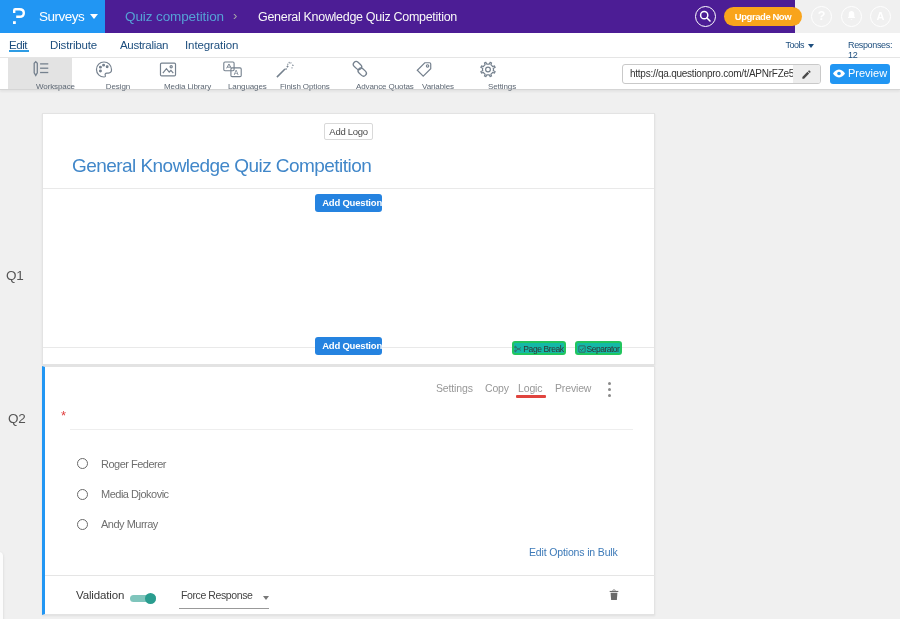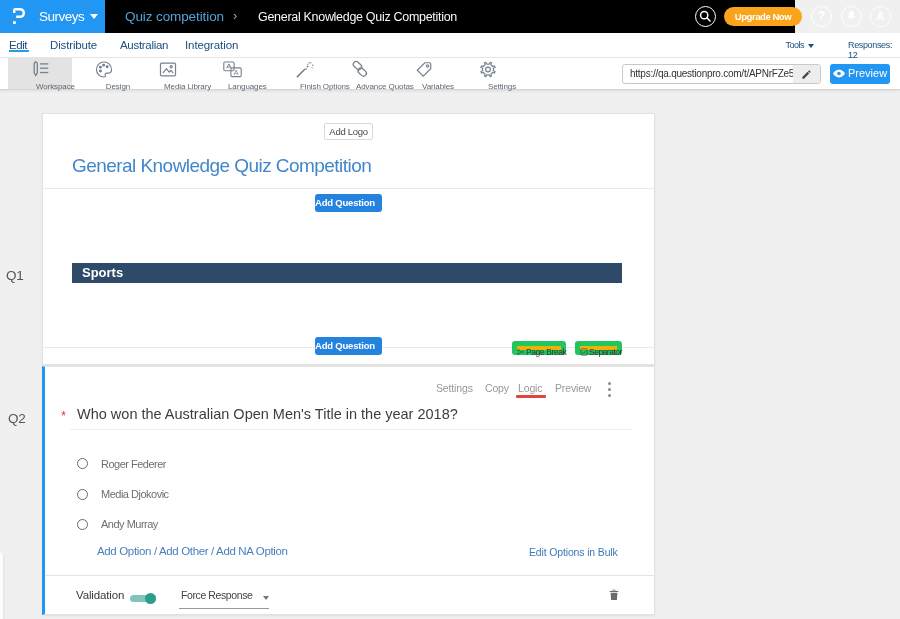--- a/index.html
+++ b/index.html
@@ -1,20 +1,20 @@
 <!DOCTYPE html>
 <html><head>
 <meta charset="utf-8">
 <style>
 * { margin:0; padding:0; box-sizing:border-box; }
 html,body { width:900px; height:619px; overflow:hidden; font-family:"Liberation Sans", sans-serif; }
 #stage { position:relative; width:900px; height:619px; background:#f0f0f0; }
 
 
-#topbar { position:absolute; left:0; top:0; width:795px; height:33px; background:#000000; }
+#topbar { position:absolute; left:0; top:0; width:795px; height:33px; background:#4c1d95; }
 #logoarea { position:absolute; left:0; top:0; width:105px; height:33px; background:#2196f3; }
 #surveys { position:absolute; left:39px; top:9px; color:#fff; font-size:13.5px; letter-spacing:-0.5px; }
 #caret1 { position:absolute; left:90px; top:14px; width:0; height:0; border-left:4.5px solid transparent; border-right:4.5px solid transparent; border-top:5px solid #fff; }
 #crumb1 { position:absolute; left:125px; top:9px; color:#55a1d6; font-size:13.5px; letter-spacing:-0.1px; }
 #chev { position:absolute; left:233px; top:8px; color:#a8a8a8; font-size:13px; }
 #crumb2 { position:absolute; left:258px; top:10px; color:#f8f8f8; font-size:12.5px; letter-spacing:-0.3px; }
 .circbtn { position:absolute; top:6px; width:21px; height:21px; border:1.4px solid #fff; border-radius:50%; color:#fff; text-align:center; }
 #upgrade { position:absolute; left:724px; top:7px; width:78px; height:19px; background:#f9a41b; border-radius:10px; color:#fff; font-size:9.5px; font-weight:bold; letter-spacing:-0.45px; text-align:center; line-height:19px; }
 
 
@@ -32,25 +32,25 @@
 #t-workspace { background:#e3e3e3; }
 #urlbox { position:absolute; left:622px; top:6px; width:199px; height:20px; background:#fff; border:1px solid #c9c9c9; border-radius:3px; font-size:10px; letter-spacing:-0.25px; color:#333; line-height:18px; padding-left:7px; white-space:nowrap; }
 #pencilseg { position:absolute; right:0; top:0; width:27px; height:18px; background:#ededed; border-radius:0 2px 2px 0; }
 #previewbtn { position:absolute; left:830px; top:6px; width:60px; height:20px; background:#2196f3; border-radius:3px; color:#fff; font-size:11px; text-align:center; line-height:19px; white-space:nowrap; }
 
 
 #card1 { position:absolute; left:42px; top:113px; width:613px; height:252px; background:#fff; border:1px solid #e3e3e3; box-shadow:0 1px 2px rgba(0,0,0,0.07); }
 #addlogo { position:absolute; left:281px; top:9px; width:49px; height:17px; background:#fff; border:1px solid #d9d9d9; border-radius:2px; font-size:9.5px; letter-spacing:-0.3px; color:#4a4a4a; text-align:center; line-height:15px; }
 #title1 { position:absolute; left:29px; top:41px; font-size:19px; letter-spacing:-0.55px; color:#4187c9; }
 .hdiv { position:absolute; left:0; width:611px; height:1px; background:#e9e9e9; }
-.addq { position:absolute; width:67px; height:18px; background:#2583e0; border-radius:3px; color:#fff; font-size:9.5px; font-weight:bold; letter-spacing:-0.2px; text-align:left; line-height:18px; white-space:nowrap; }
+.addq { position:absolute; width:67px; height:18px; background:#2583e0; border-radius:3px; color:#fff; font-size:9.5px; font-weight:bold; letter-spacing:-0.2px; text-align:right; line-height:18px; white-space:nowrap; }
 #q1label { position:absolute; left:6px; top:268px; font-size:13.5px; letter-spacing:-0.2px; color:#555; }
 #q2label { position:absolute; left:8px; top:411px; font-size:13.5px; letter-spacing:-0.2px; color:#555; }
 #sportsbar { position:absolute; left:29px; top:149px; width:550px; height:19.5px; background:#2e4a68; color:#fff; font-size:13px; font-weight:bold; line-height:19.5px; padding-left:10px; }
-.smallbtn { position:absolute; height:14px; background:#eab308; border:5px solid #22c55e; border-radius:3px; font-size:8.5px; color:#333; text-align:center; line-height:12px; white-space:nowrap; }
+.smallbtn { position:absolute; height:14px; background:#14b8a6; border:2px solid #22c55e; border-radius:3px; font-size:8.5px; color:#333; text-align:center; line-height:12px; white-space:nowrap; }
 
 
 #card2 { position:absolute; left:42px; top:366px; width:613px; height:249px; background:#fff; border:1px solid #e3e3e3; border-left:3px solid #2196f3; box-shadow:0 1px 2px rgba(0,0,0,0.07); }
 .qlink { position:absolute; top:15px; color:#989898; font-size:10.5px; letter-spacing:-0.15px; }
 #redline { position:absolute; left:471px; top:28px; width:30px; height:2.5px; background:#e0443e; border-radius:1px; }
 #qtext { position:absolute; left:32px; top:39px; font-size:14.5px; color:#3d3d3d; }
 #qstar { position:absolute; left:16px; top:41px; font-size:13px; color:#e03e3e; }
 #qunderline { position:absolute; left:25px; top:62px; width:563px; height:1px; background:#eeeeee; }
 .radio { position:absolute; left:31.5px; width:11px; height:11px; border:1.3px solid #6a6a6a; border-radius:50%; background:#fff; }
 .optlabel { position:absolute; left:56px; font-size:11px; letter-spacing:-0.5px; color:#6f6f6f; }
@@ -140,21 +140,21 @@
     </div>
     <div class="titem" style="left:200px;">
       <svg width="21" height="19" viewBox="0 0 26 24" fill="none" stroke="#75818e" stroke-width="1.4">
         <rect x="2" y="2.5" width="13" height="11" rx="1.5"></rect>
         <rect x="11" y="10" width="13" height="11" rx="1.5"></rect>
         <path d="M5.5 10.5 l3 -5.5 l3 5.5 M6.5 9 h4" stroke-width="1.2"></path>
         <text x="14.5" y="19.5" font-size="9" fill="#75818e" stroke="none" font-family="Liberation Sans">A</text>
       </svg>
       <span class="tlabel">Languages</span>
     </div>
-    <div class="titem" style="left:272px;text-align:center;">
+    <div class="titem" style="left:252px;text-align:center;">
       <svg width="21" height="19" viewBox="0 0 24 22" fill="none" stroke="#75818e" stroke-width="1.5">
         <path d="M3.2 19.8 L12.6 10.4 M14.8 8.2 L16.2 6.8" stroke-width="1.8"></path>
         <path d="M13.2 9.8 l1.2 1.2" stroke-width="1.8"></path>
         <path d="M17.2 2.2 l.5 1.7 M20.8 5.8 l1.7 .5 M19.9 2.9 l-.9 .9 M21.3 9.3 l-1.2 -.4 M15.4 4.4 l.9 .9" stroke-width="1.2"></path>
       </svg>
       <span class="tlabel">Finish Options</span>
     </div>
     <div class="titem" style="left:328px;">
       <svg width="21" height="19" viewBox="0 0 24 22" fill="none" stroke="#75818e" stroke-width="1.5">
         <rect x="3.2" y="3.2" width="10.6" height="6.6" rx="3.3" transform="rotate(42 8.5 6.5)"></rect>
@@ -189,21 +189,20 @@
       </svg>
       Preview
     </div>
   </div>
 
   <div id="card1">
     <div id="addlogo">Add Logo</div>
     <div id="title1">General Knowledge Quiz Competition</div>
     <div class="hdiv" style="top:74px;"></div>
     <div class="addq" style="left:272px; top:80px;">Add Question</div>
-    <div id="sportsbar">Sports</div>
     <div class="hdiv" style="top:233px;"></div>
     <div class="addq" style="left:272px; top:223px;">Add Question</div>
     <div class="smallbtn" style="left:469px; top:226.5px; width:54px; letter-spacing:-0.4px;">
       <svg width="8" height="8" viewBox="0 0 24 24" style="vertical-align:-1px; margin-right:1px;">
           <circle cx="4.3" cy="6.3" r="2.4" fill="none" stroke="#444" stroke-width="1.8"></circle>
           <circle cx="4.3" cy="17.7" r="2.4" fill="none" stroke="#444" stroke-width="1.8"></circle>
           <path d="M6.3 7.8 L21 16.5 M6.3 16.2 L21 7.5" stroke="#444" stroke-width="1.8" fill="none"></path>
         </svg>Page Break</div>
     <div class="smallbtn" style="left:532px; top:226.5px; width:47px; letter-spacing:-0.5px;">
       <svg width="8" height="8" viewBox="0 0 24 24" style="vertical-align:-1px; margin-right:1px;">
@@ -217,29 +216,27 @@
   <div id="card2">
     <div class="qlink" style="left:391px;">Settings</div>
     <div class="qlink" style="left:440px;">Copy</div>
     <div class="qlink" style="left:473px;">Logic</div>
     <div class="qlink" style="left:510px;">Preview</div>
     <div id="redline"></div>
     <div class="dot" style="top:15px;"></div>
     <div class="dot" style="top:21px;"></div>
     <div class="dot" style="top:27px;"></div>
     <div id="qstar">*</div>
-    <div id="qtext">Who won the Australian Open Men's Title in the year 2018?</div>
     <div id="qunderline"></div>
     <div class="radio" style="top:91px;"></div>
     <div class="optlabel" style="top:90.5px;">Roger Federer</div>
     <div class="radio" style="top:121.5px;"></div>
     <div class="optlabel" style="top:121px;">Media Djokovic</div>
     <div class="radio" style="top:151.5px;"></div>
     <div class="optlabel" style="top:151px;">Andy Murray</div>
-    <div id="addopts">Add Option / Add Other / Add NA Option</div>
     <div id="editbulk">Edit Options in Bulk</div>
     <div id="vdiv"></div>
     <div id="vallabel">Validation</div>
     <div id="toggletrack"></div>
     <div id="toggleknob"></div>
     <div id="forceresp">Force Response</div>
     <div id="fr-underline"></div>
     <div id="fr-caret"></div>
     <svg width="10" height="12" viewBox="0 0 22 26" style="position:absolute; left:564px; top:222px;">
       <path d="M3.5 8 h15 l-1.2 16 H4.7 z" fill="#6b6b6b"></path>

